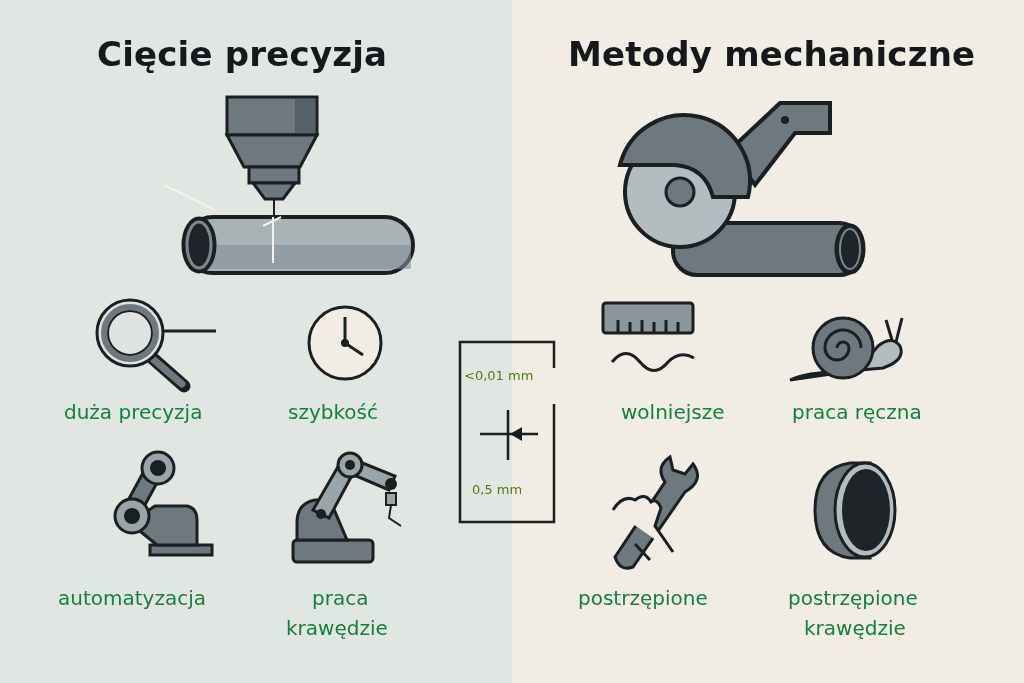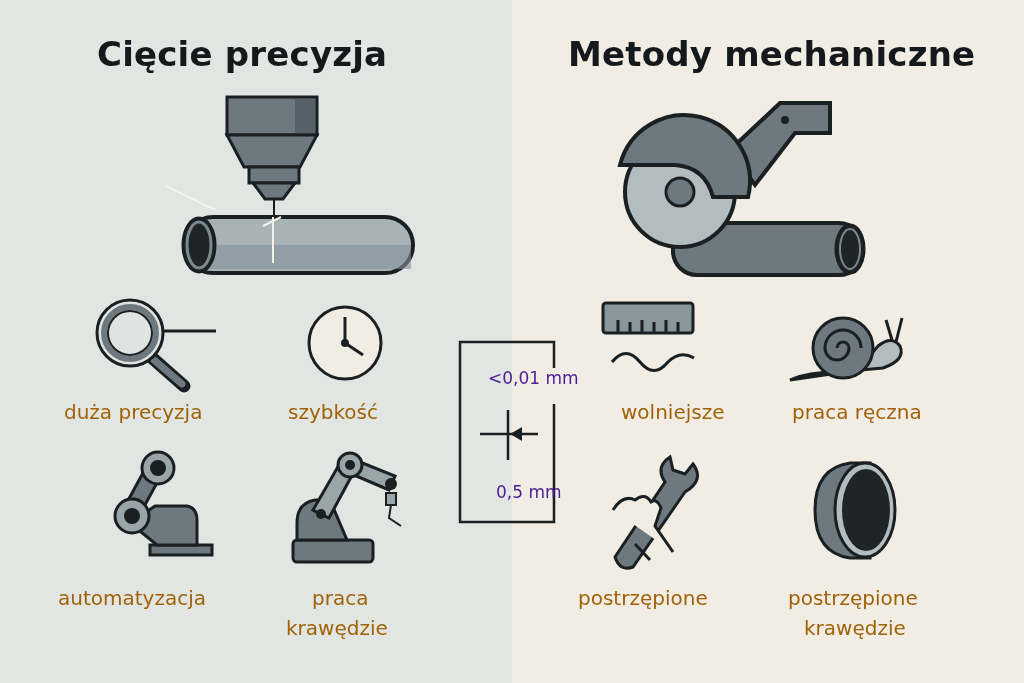--- a/index.html
+++ b/index.html
@@ -14,26 +14,26 @@
   .title {
     position: absolute; top: 34px; font-size: 34px; font-weight: bold;
     letter-spacing: 0.2px; white-space: nowrap;
   }
   .title.l { left: 97px; }
   .title.r { left: 523px; margin-left: 45px; }
   .hero { position: absolute; }
   .icon { position: absolute; }
   .label {
     position: absolute; font-size: 20px; text-align: right; white-space: nowrap;
-    line-height: 30px; color: #a16207;
+    line-height: 30px; color: #15803d;
   }
   .measure {
     position: absolute; left: 458px; top: 340px; width: 98px; height: 184px;
   }
-  .mtext { position: absolute; font-size: 17px; white-space: nowrap; color: #4c1d95; margin-left: 24px; }
+  .mtext { position: absolute; font-size: 13px; white-space: nowrap; color: #4d7c0f; }
 </style>
 </head>
 <body>
 
 <div class="half left"></div>
 <div class="half right"></div>
 
 <div class="title l">Cięcie precyzja</div>
 <div class="title r">Metody mechaniczne</div>
 

